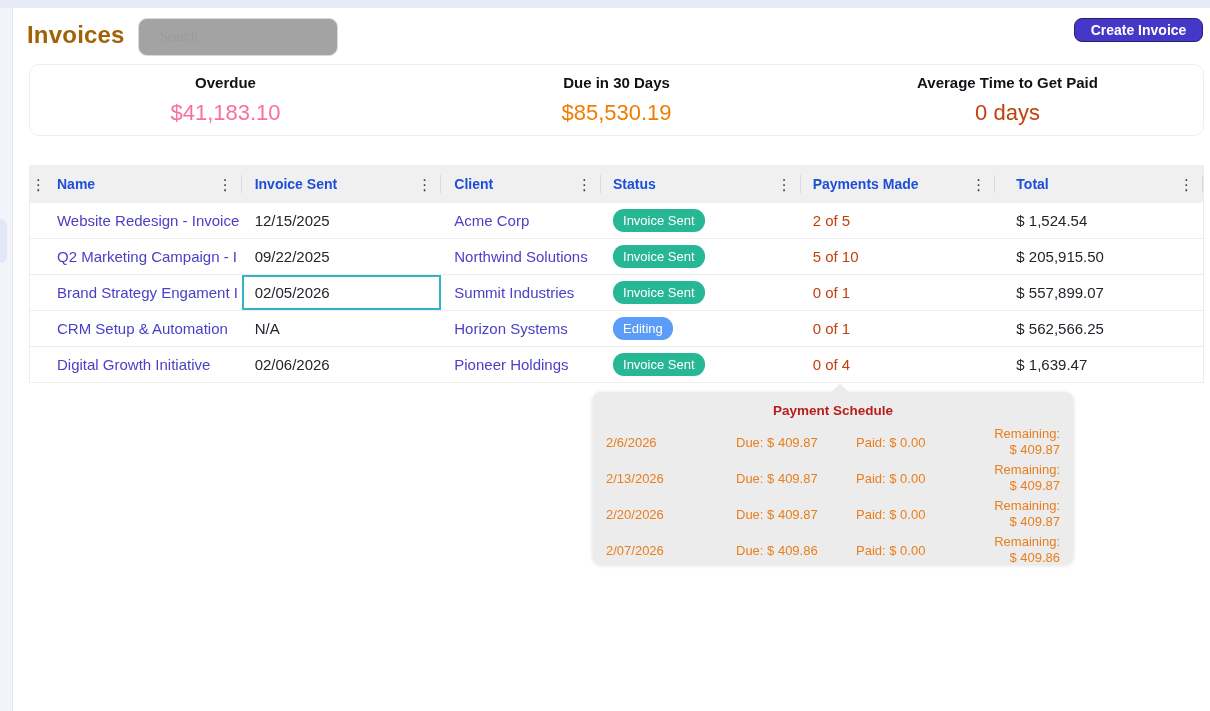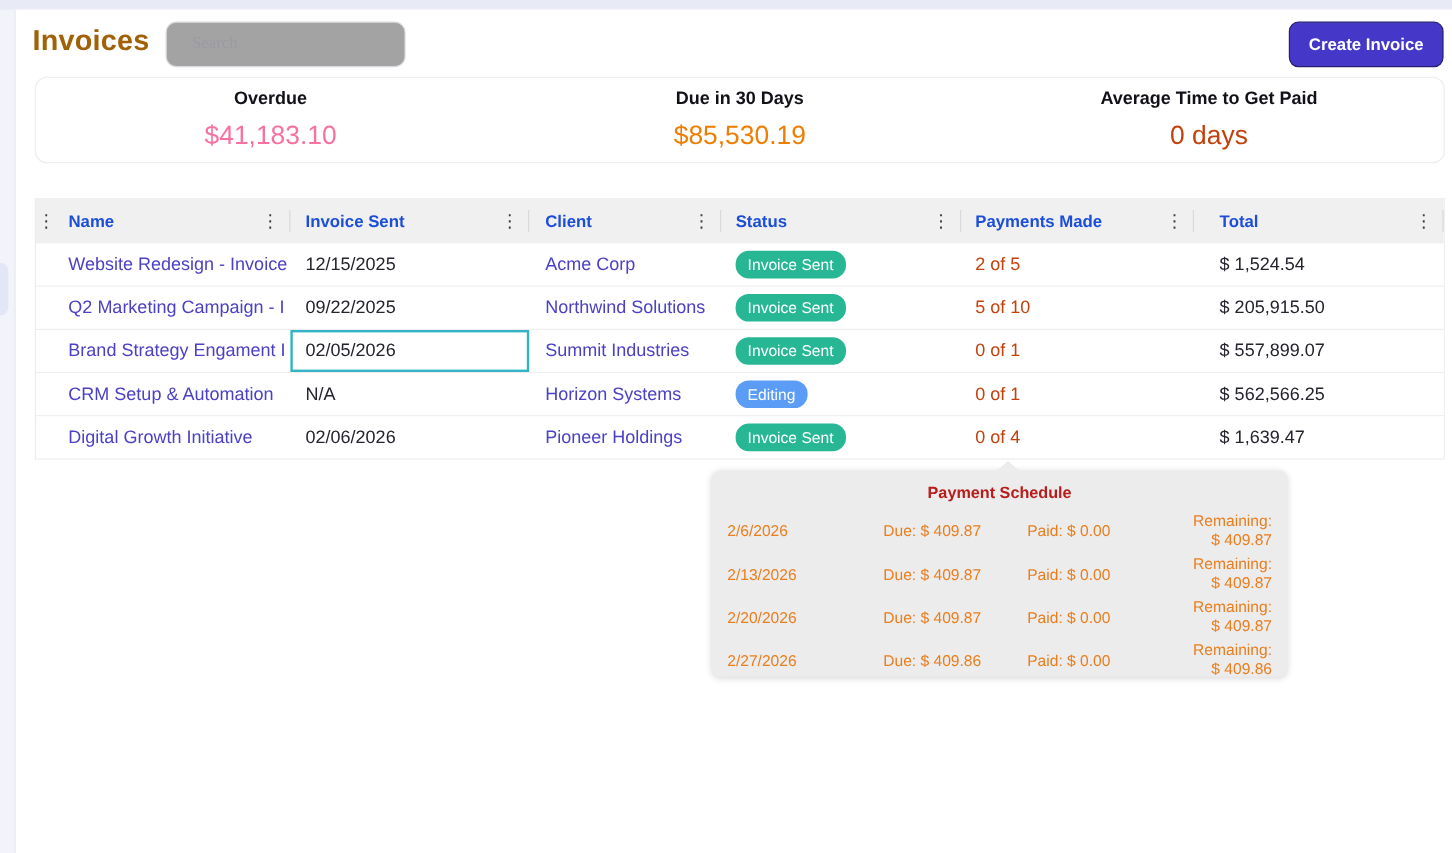--- a/index.html
+++ b/index.html
@@ -21,21 +21,21 @@
   }
   
   .page-title { position: absolute; left: 14px; top: 13px; font-size: 24px; font-weight: 800; color: #a16207; letter-spacing: 0.2px; }
   .search-input {
     position: absolute; left: 125px; top: 10px; width: 200px; height: 38px;
     border: 1px solid #d8d8de; border-radius: 9px; font-size: 14px; padding: 0 21px;
     font-family: Liberation Serif, serif; color: #33343c; background: #a3a3a3; outline: none;
   }
   .search-input::placeholder { color: #9a9aa3; }
   .create-btn {
-    position: absolute; left: 1061px; top: 10px; width: 129px; height: 38px;
+    position: absolute; left: 1061px; top: 10px; width: 129px; height: 24px;
     background: #4538c9; color: #ffffff; font-size: 14px; font-weight: 700;
     border: 1.5px solid #26206f; border-radius: 8px; font-family: inherit; cursor: pointer;
   }
   
   .summary-card {
     position: absolute; left: 16px; top: 56px; width: 1175px; height: 72px;
     background: #fff; border: 1px solid #ededf2; border-radius: 10px;
     display: flex; align-items: center;
   }
   .summary-cell { flex: 1; text-align: center; }
@@ -248,21 +248,21 @@
         <span>2/20/2026</span>
         <span>Due: $ 409.87</span>
         <span>Paid: $ 0.00</span>
         <span class="sched-remaining">
           <span>Remaining:</span><br>
           <span>$ 409.87</span>
         </span>
       </div>
 
       <div class="sched-row">
-        <span>2/27/2026</span>
+        <span>2/07/2026</span>
         <span>Due: $ 409.86</span>
         <span>Paid: $ 0.00</span>
         <span class="sched-remaining">
           <span>Remaining:</span><br>
           <span>$ 409.86</span>
         </span>
       </div>
 
     </div>
   </div>

